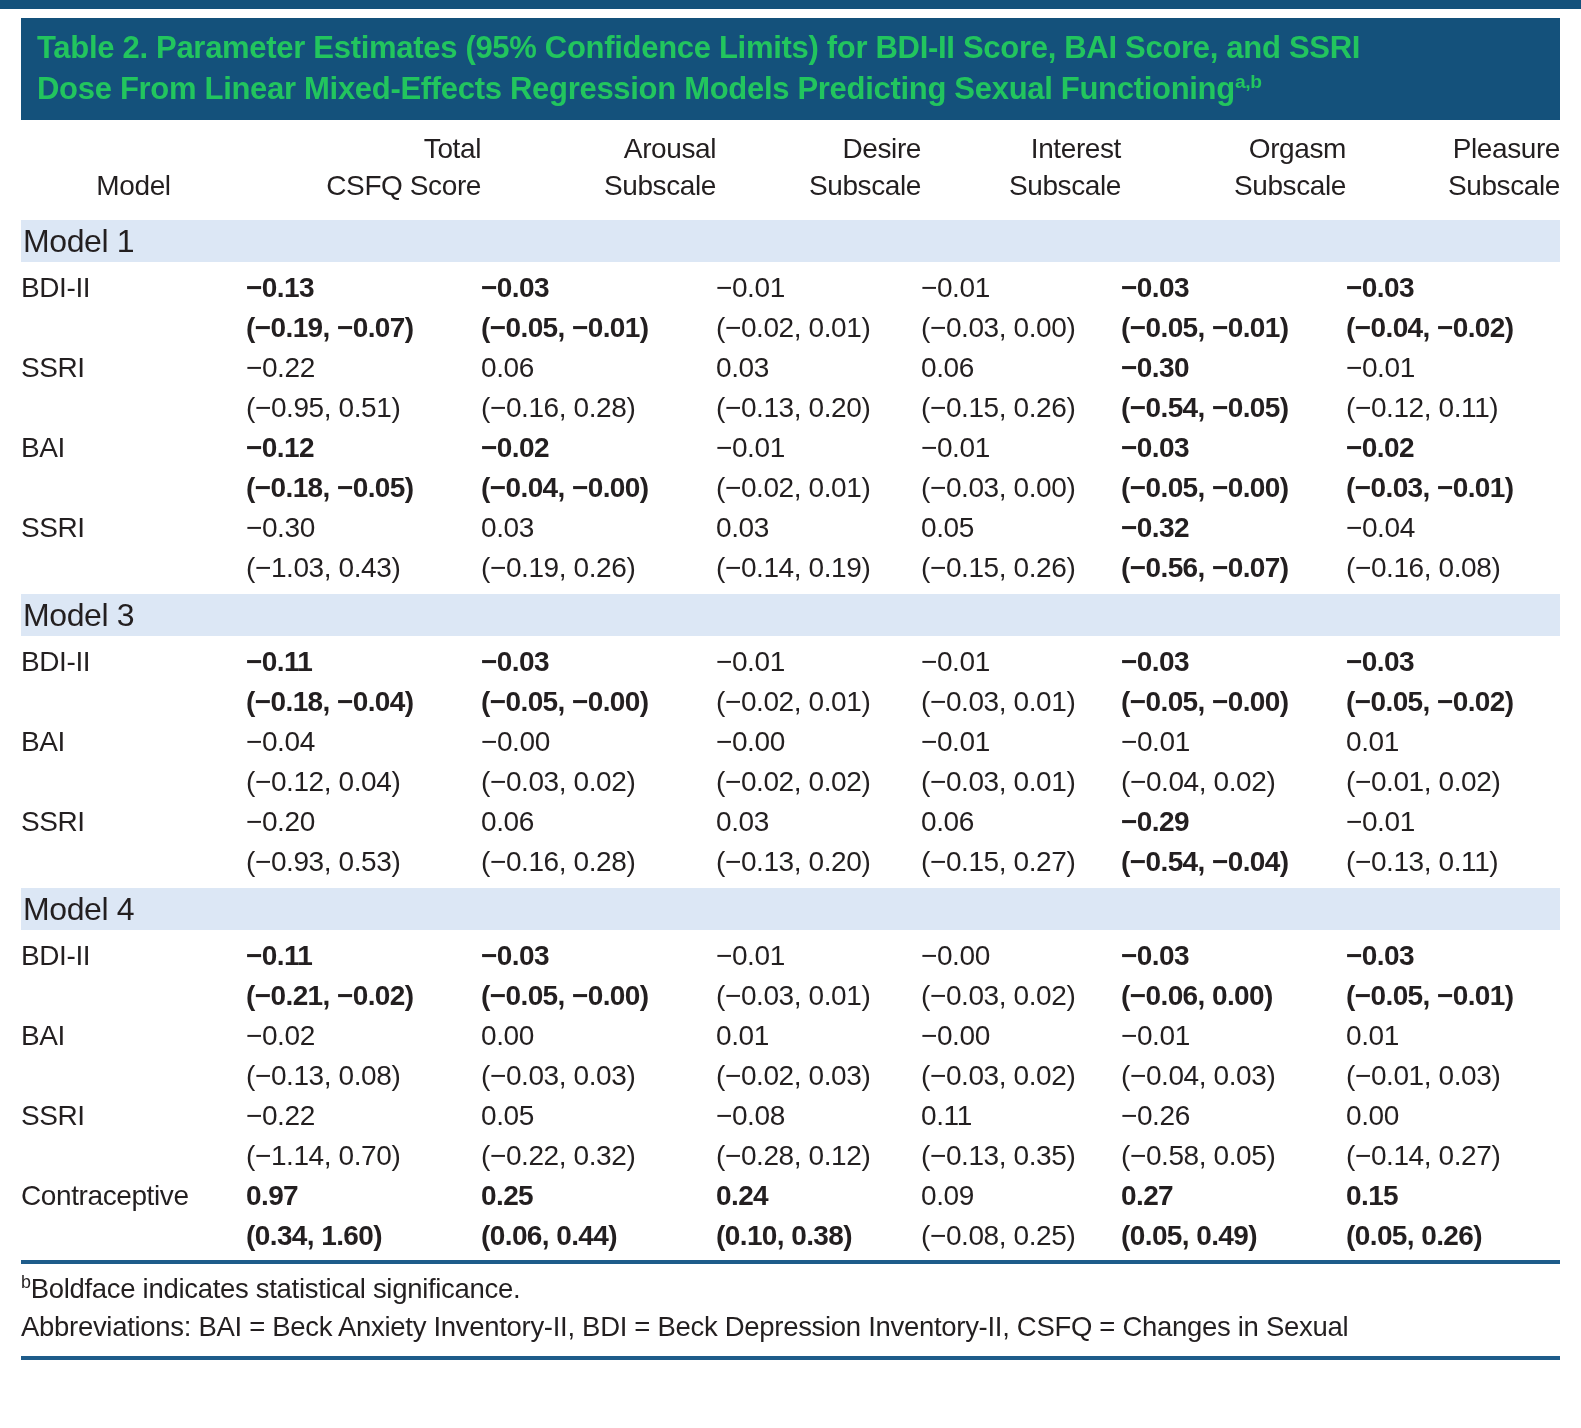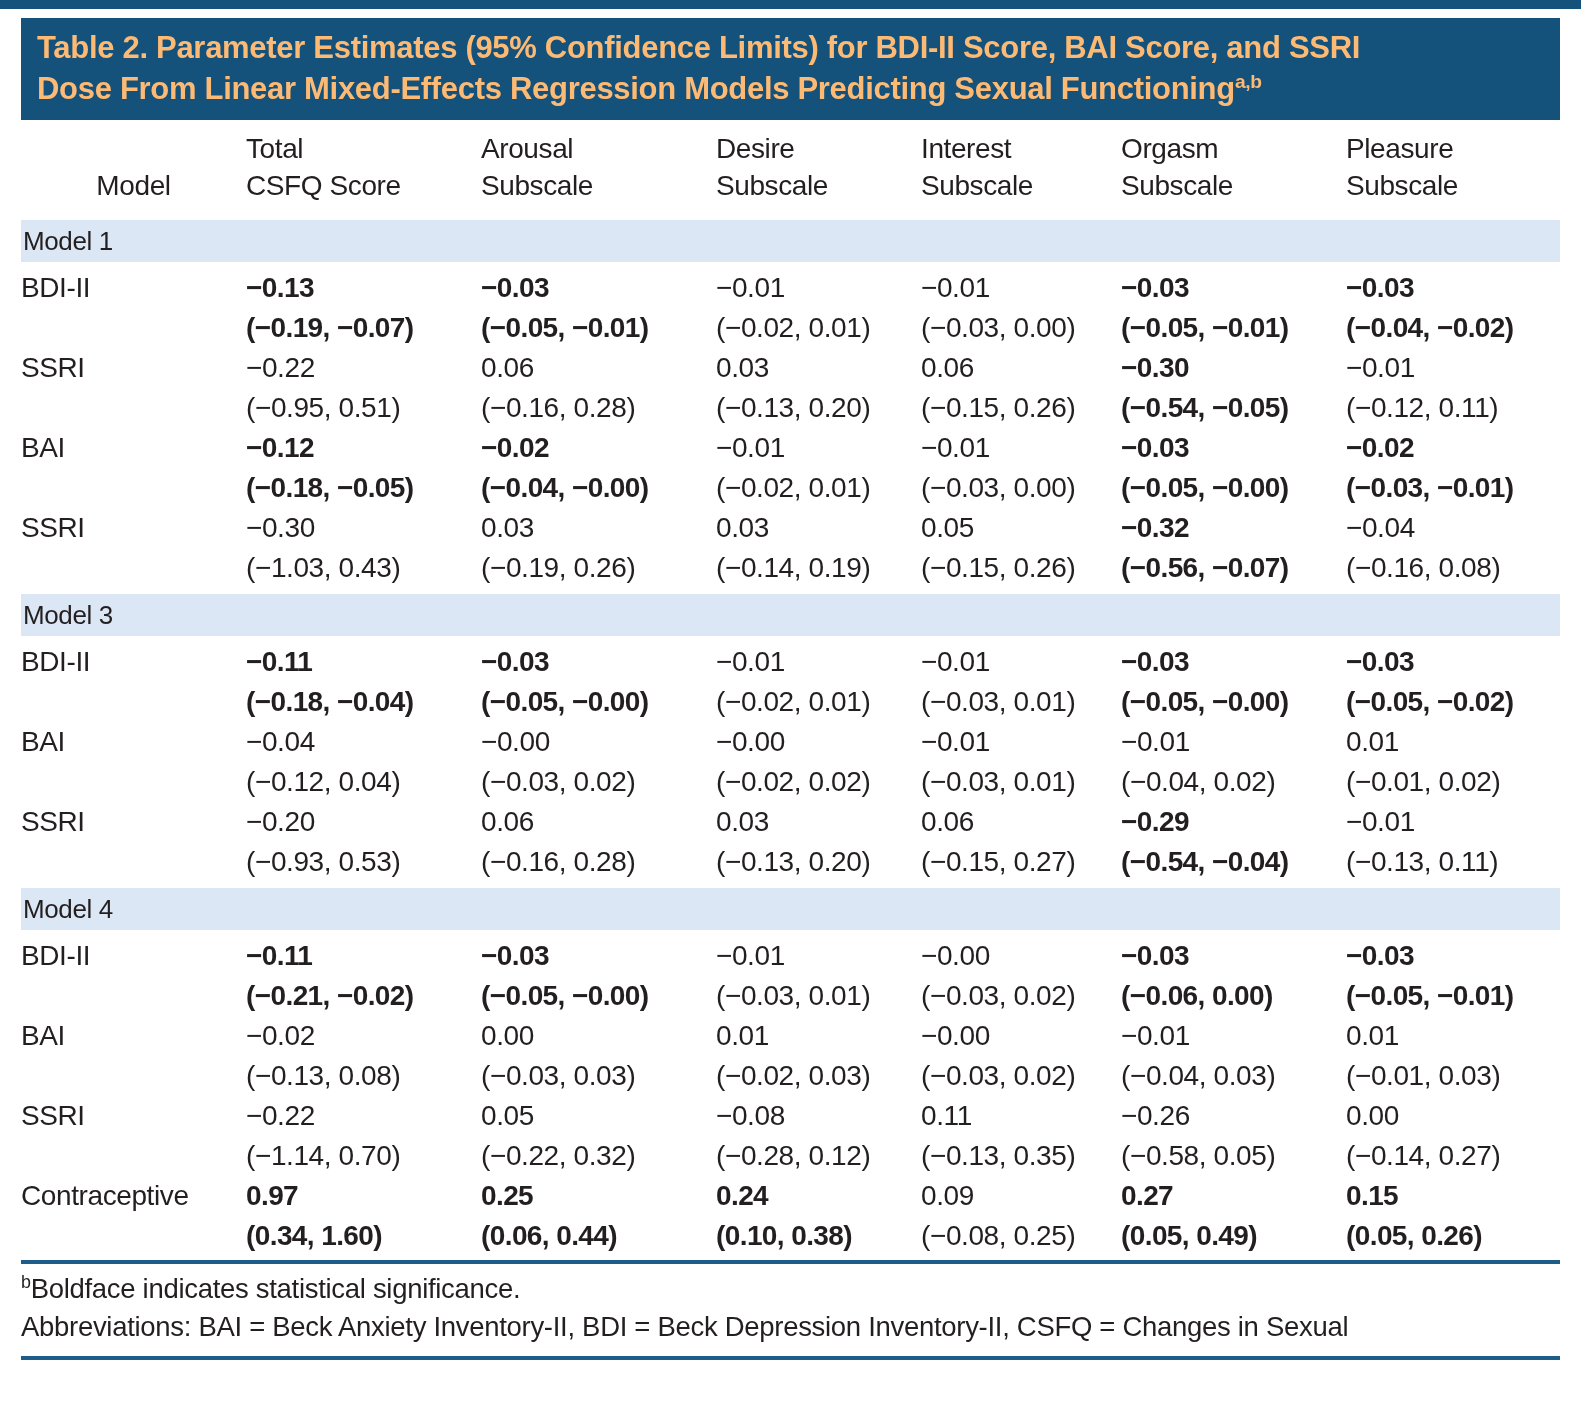--- a/index.html
+++ b/index.html
@@ -16,21 +16,21 @@
     width: 1581px;
     height: 9px;
     background: #14517b;
   }
   .wrap {
     margin: 9px 21px 0 21px;
     width: 1539px;
   }
   .title-box {
     background: #14517b;
-    color: #fdba74;
+    color: #22c55e;
     font-weight: bold;
     font-size: 31px;
     line-height: 41px;
     padding: 9px 16px 11px 16px;
     letter-spacing: -0.3px;
   }
   .title-box sup {
     font-size: 62%;
     vertical-align: super;
     line-height: 0;
@@ -47,29 +47,29 @@
     font-weight: normal;
     vertical-align: bottom;
     padding: 10px 0 10px 0;
     border-bottom: 4px solid #2b2826;
     line-height: 37px;
   }
   thead th.model-col {
     text-align: center;
   }
   thead th.data-col {
-    text-align: left;
+    text-align: right;
   }
   tr.band td {
     background: #dce7f5;
     border-top: 6px solid #ffffff;
     border-bottom: 6px solid #ffffff;
     padding: 4px 0 4px 2px;
     line-height: 34px;
-    font-size: 26px;
+    font-size: 32px;
   }
   tbody td {
     vertical-align: top;
     text-align: left;
     padding: 0;
     line-height: 40px;
   }
   tbody td .est, tbody td .ci {
     white-space: nowrap;
   }

